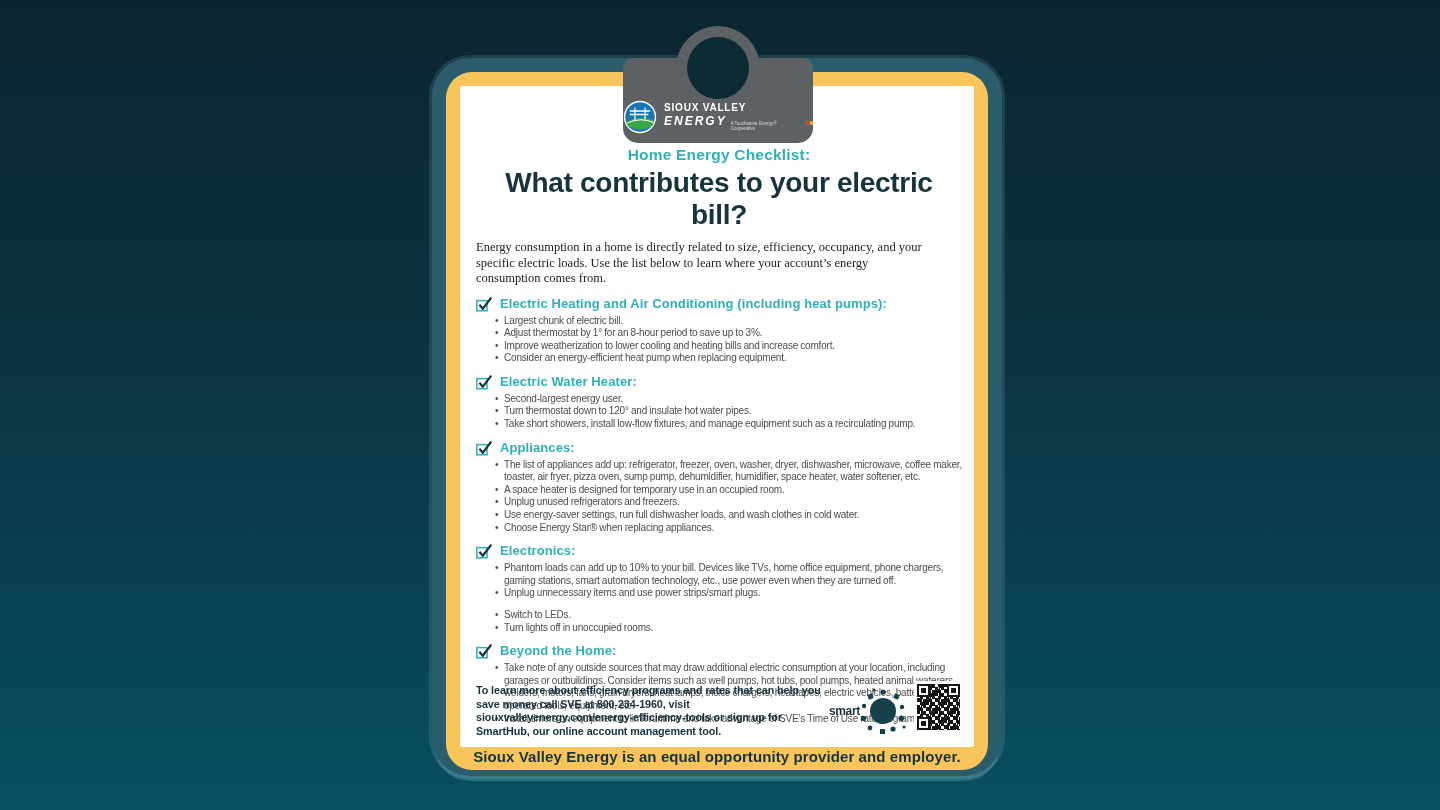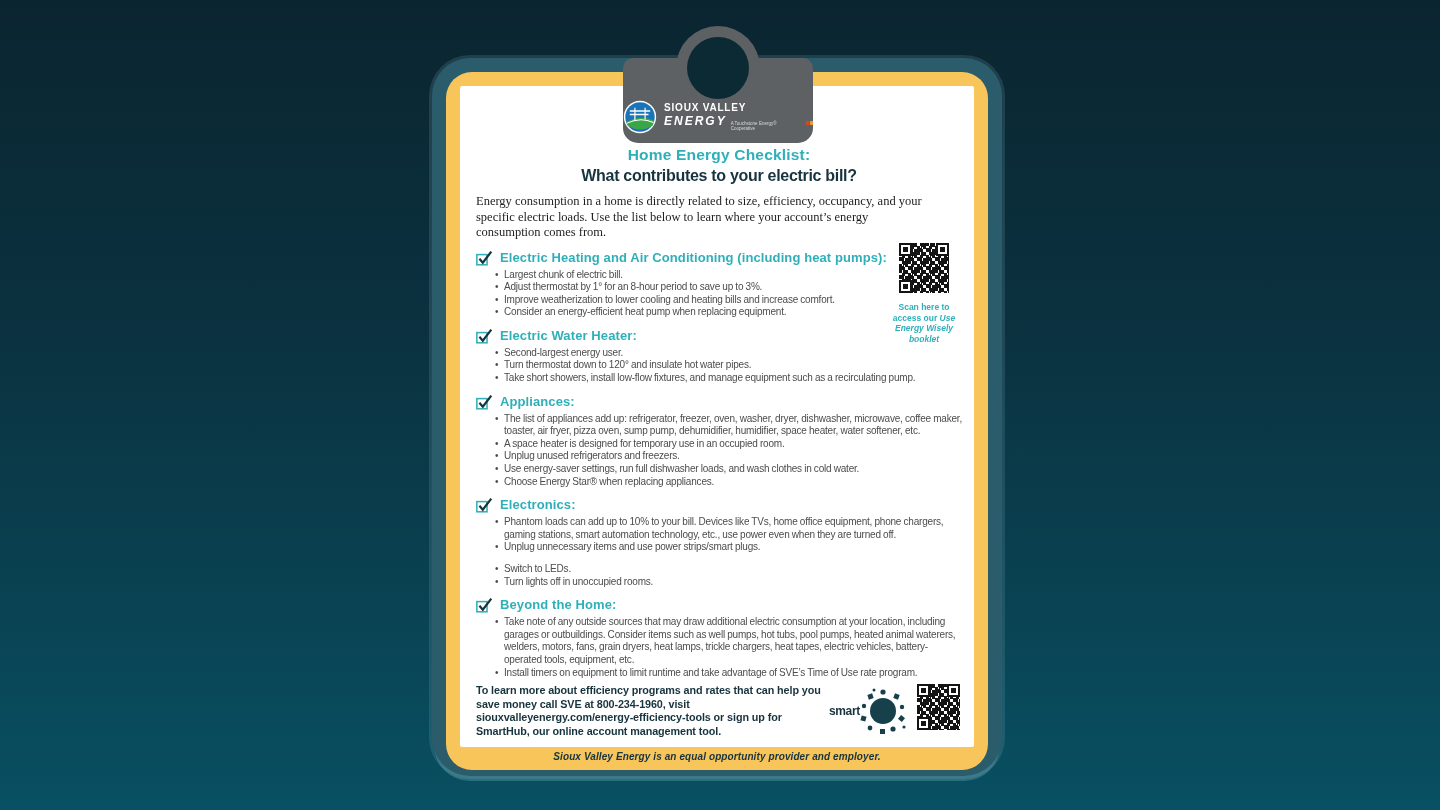--- a/index.html
+++ b/index.html
@@ -9,42 +9,42 @@
   
   #clipboard{position:absolute;left:432px;top:58px;width:570px;height:718px;
     background:#2b5c6b;border-radius:38px;
     box-shadow:0 0 0 3px rgba(125,180,192,.18), 0 7px 0 -2px rgba(130,185,195,.30);}
   #frame-yellow{position:absolute;left:14px;top:14px;right:14px;bottom:6px;
     background:#f8c55b;border-radius:26px;}
   #page{position:absolute;left:28px;top:28px;right:28px;height:661px;
     background:#ffffff;border-radius:2px;}
   #footer-band{position:absolute;left:28px;right:28px;bottom:10px;height:20px;
     display:flex;align-items:center;justify-content:center;}
-  #footer-band span{font-size:10px;font-weight:bold;color:#17333d;letter-spacing:.1px;font-style:italic;}
+  #footer-band span{font-size:15px;font-weight:bold;color:#17333d;letter-spacing:.1px;}
   
   .clip-ring{position:absolute;left:676px;top:26px;width:84px;height:84px;border-radius:50%;background:#5d6163;}
   .clip-body{position:absolute;left:623px;top:58px;width:190px;height:85px;background:#5d6163;
     border-radius:10px 10px 15px 15px;}
   .clip-hole{position:absolute;left:687px;top:37px;width:62px;height:62px;border-radius:50%;background:#0b2a33;}
   .clip-logo{position:absolute;left:623px;top:95px;width:190px;height:44px;
     display:flex;align-items:center;justify-content:center;gap:7px;}
   .sve-emblem{width:34px;height:34px;flex:0 0 auto;}
   .sve-text{color:#fff;line-height:1;}
   .sve-name{font-size:10px;font-weight:bold;letter-spacing:.8px;}
   .sve-energy-row{display:flex;align-items:baseline;gap:4px;margin-top:2px;}
   .sve-energy{font-size:12px;font-weight:bold;font-style:italic;letter-spacing:2px;}
   .sve-tagline{font-size:4.5px;color:#d9dadb;}
   .flag{display:inline-flex;gap:1px;margin-left:2px;}
   .flag i{width:3px;height:4px;display:inline-block;}
   .flag i:nth-child(1){background:#d6452e;}
   .flag i:nth-child(2){background:#e89b2e;}
   
   #content{position:absolute;inset:0;padding:60px 12px 0 16px;box-sizing:border-box;}
   .eyebrow{text-align:center;font-size:15.5px;font-weight:bold;color:#2fb0b9;letter-spacing:.2px;}
-  .main-title{text-align:center;font-size:16px;font-weight:bold;color:#17333d;
+  .main-title{text-align:center;font-size:28px;font-weight:bold;color:#17333d;
     letter-spacing:-.3px;margin-top:3px;}
   .intro{font-family:"Liberation Serif",serif;font-size:12.5px;line-height:15.5px;color:#1d1d1d;
     width:458px;margin-top:9px;}
   .sections{margin-top:9px;}
   .section{margin-bottom:9px;}
   .sec-head{display:flex;align-items:center;gap:7px;}
   .sec-head svg{overflow:visible;flex:0 0 auto;}
   .sec-title{font-size:13px;font-weight:bold;color:#2fb0b9;letter-spacing:.1px;line-height:14px;}
   ul.bullets{list-style:none;margin:3px 0 0;padding:0 0 0 19px;}
   ul.bullets li{position:relative;padding-left:9px;font-size:10px;line-height:12.6px;
@@ -167,30 +167,20 @@
             </div>
             <ul class="bullets">
               <li>Take note of any outside sources that may draw additional electric consumption at your location, including garages or outbuildings. Consider items such as well pumps, hot tubs, pool pumps, heated animal waterers, welders, motors, fans, grain dryers, heat lamps, trickle chargers, heat tapes, electric vehicles, battery-operated tools, equipment, etc.</li>
               <li>Install timers on equipment to limit runtime and take advantage of SVE’s Time of Use rate program.</li>
             </ul>
           </div>
 
         </div>
       </div>
 
-      <div id="qr-top">
-        <div class="qr">
-          <span class="qrf tl"></span>
-            <span class="qrf tr"></span>
-            <span class="qrf bl"></span>
-        </div>
-        <div class="qr-caption">
-          <span>Scan here to access our </span><span class="it">Use Energy Wisely</span><span class="it"> booklet</span>
-        </div>
-      </div>
 
       <div id="bottom-row">
         <div class="footer-note">To learn more about efficiency programs and rates that can help you save money call SVE at 800-234-1960, visit siouxvalleyenergy.com/energy-efficiency-tools or sign up for SmartHub, our online account management tool.</div>
         <div class="smarthub">
           <span class="word">smart</span>
           <svg width="52" height="52" viewBox="0 0 52 52">
             <circle cx="26" cy="26" r="13" fill="#16414b"></circle>
             <circle cx="26" cy="7" r="2.6" fill="#16414b"></circle>
               <rect x="37" y="9" width="5" height="5" fill="#16414b" transform="rotate(20 39.5 11.5)"></rect>
             <circle cx="45" cy="22" r="2.2" fill="#16414b"></circle>

